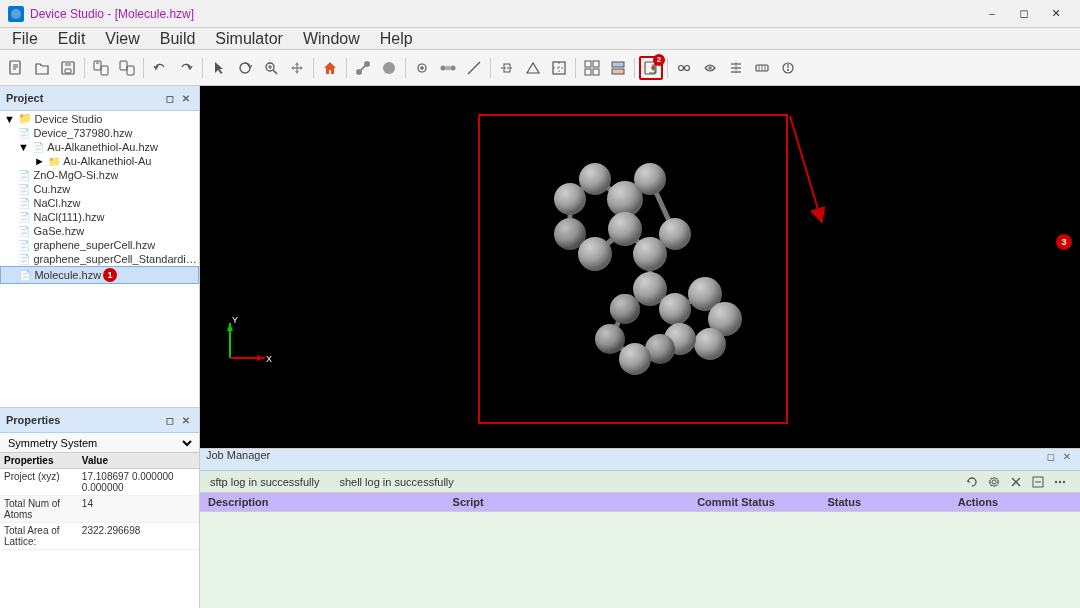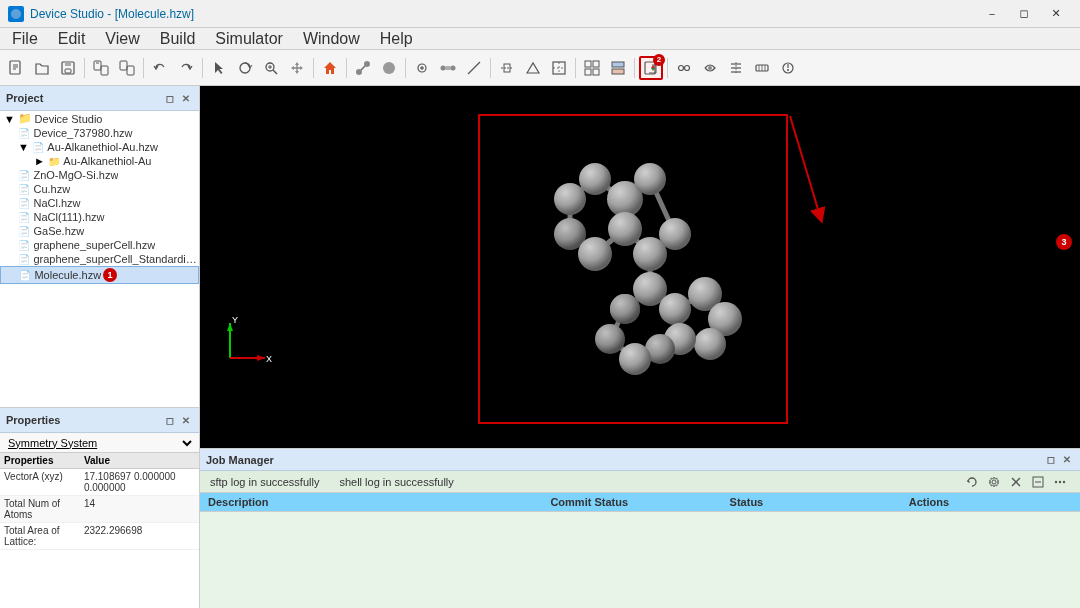--- a/index.html
+++ b/index.html
@@ -5,21 +5,21 @@
     * { margin: 0; padding: 0; box-sizing: border-box; }
     body { width: 1080px; height: 608px; overflow: hidden; font-family: 'Segoe UI', Arial, sans-serif; font-size: 12px; background: #f0f0f0; }
 
     
     #titlebar {
       height: 28px; background: #f0f0f0; display: flex; align-items: center;
       padding: 0 8px; border-bottom: 1px solid #ccc; justify-content: space-between;
     }
     #titlebar .title-left { display: flex; align-items: center; gap: 6px; }
     #titlebar .title-icon { width: 16px; height: 16px; background: #0078d4; border-radius: 2px; display: flex; align-items: center; justify-content: center; }
-    #titlebar .title-text { font-size: 12px; color: #0369a1; }
+    #titlebar .title-text { font-size: 12px; color: #a21caf; }
     #titlebar .window-controls { display: flex; gap: 0; }
     #titlebar .win-btn { width: 32px; height: 28px; display: flex; align-items: center; justify-content: center; cursor: pointer; font-size: 11px; color: #333; border: none; background: transparent; }
 
     
     #menubar {
       height: 22px; background: #f0f0f0; display: flex; align-items: center;
       padding: 0 4px; border-bottom: 1px solid #ccc; gap: 4px;
     }
     .menu-item { padding: 2px 8px; cursor: pointer; font-size: 16px; color: #333; }
 
@@ -60,21 +60,21 @@
     .badge-circle {
       width: 14px; height: 14px; border-radius: 50%; background: #cc0000;
       color: white; font-size: 9px; font-weight: bold;
       display: flex; align-items: center; justify-content: center;
       margin-left: 2px; flex-shrink: 0;
     }
 
     
     #properties-panel { height: 200px; display: flex; flex-direction: column; background: #f0f0f0; }
     #props-content { flex: 1; background: white; overflow-y: auto; }
-    .props-dropdown { height: 20px; background: #f8f8f8; border-bottom: 1px solid #ccc; display: flex; align-items: center; padding: 0 4px; text-decoration: underline; }
+    .props-dropdown { height: 20px; background: #f8f8f8; border-bottom: 1px solid #ccc; display: flex; align-items: center; padding: 0 4px; }
     .props-dropdown select { width: 100%; font-size: 11px; border: none; background: transparent; }
     .props-table { width: 100%; border-collapse: collapse; font-size: 10px; }
     .props-table th { background: #e8e8e8; padding: 2px 4px; text-align: left; border-bottom: 1px solid #ccc; font-weight: bold; }
     .props-table td { padding: 2px 4px; border-bottom: 1px solid #f0f0f0; vertical-align: top; color: #333; }
     .props-table tr:nth-child(even) td { background: #f8f8f8; }
 
     
     #right-area { flex: 1; display: flex; flex-direction: column; }
 
     
@@ -88,24 +88,24 @@
 
     
     .viewport-badge {
       position: absolute; width: 16px; height: 16px; border-radius: 50%;
       background: #cc0000; color: white; font-size: 9px; font-weight: bold;
       display: flex; align-items: center; justify-content: center;
     }
 
     
     #job-manager { height: 160px; border-top: 1px solid #ccc; background: #f0f0f0; display: flex; flex-direction: column; }
-    .jm-header { height: 22px; background: #d8e8f8; display: flex; align-items: center; padding: 0 6px; font-size: 11px; font-weight: bold; color: #333; border-bottom: 1px solid #bcd; justify-content: space-between; }
+    .jm-header { height: 22px; background: #d8e8f8; display: flex; align-items: flex-start; padding: 0 6px; font-size: 11px; font-weight: normal; color: #333; border-bottom: 1px solid #bcd; justify-content: space-between; }
     .jm-statusbar { height: 22px; background: #e0eee0; display: flex; align-items: center; padding: 0 10px; font-size: 11px; gap: 20px; border-bottom: 1px solid #ccc; }
     .jm-status-item { color: #333; }
-    .jm-table-header { display: flex; background: #7dd3fc; border-bottom: 1px solid #ccc; font-size: 11px; font-weight: bold; }
+    .jm-table-header { display: flex; background: #c4b5fd; border-bottom: 1px solid #ccc; font-size: 11px; font-weight: bold; }
     .jm-col { padding: 3px 8px; color: #333; }
     .jm-col.desc { flex: 2; }
     .jm-col.script { flex: 2; }
     .jm-col.commit { flex: 1; }
     .jm-col.status { flex: 1; }
     .jm-col.actions { flex: 1; }
     .jm-body { flex: 1; background: #e8f4e8; }
 
     
     .molecule-svg { filter: drop-shadow(0px 2px 4px rgba(0,0,0,0.5)); }
@@ -431,21 +431,21 @@
         </div>
         <table class="props-table">
           <thead>
             <tr>
               <th>Properties</th>
               <th>Value</th>
             </tr>
           </thead>
           <tbody>
             <tr>
-              <td>VectorA (xyz)</td>
+              <td>Project (xyz)</td>
               <td>17.108697 0.000000<br>0.000000</td>
             </tr>
             <tr>
               <td>Total Num of<br>Atoms</td>
               <td>14</td>
             </tr>
             <tr>
               <td>Total Area of<br>Lattice:</td>
               <td>2322.296698</td>
             </tr>
@@ -590,20 +590,21 @@
             <svg width="12" height="12" viewBox="0 0 12 12">
                 <circle cx="2" cy="6" r="1.2" fill="#555"></circle>
                 <circle cx="6" cy="6" r="1.2" fill="#555"></circle>
                 <circle cx="10" cy="6" r="1.2" fill="#555"></circle>
               </svg>
           </button>
         </div>
       </div>
       <div class="jm-table-header">
         <div class="jm-col desc">Description</div>
+        <div class="jm-col script">Script</div>
         <div class="jm-col commit">Commit Status</div>
         <div class="jm-col status">Status</div>
         <div class="jm-col actions">Actions</div>
       </div>
       <div class="jm-body"></div>
     </div>
   </div>
 </div>
 
 </body></html>

